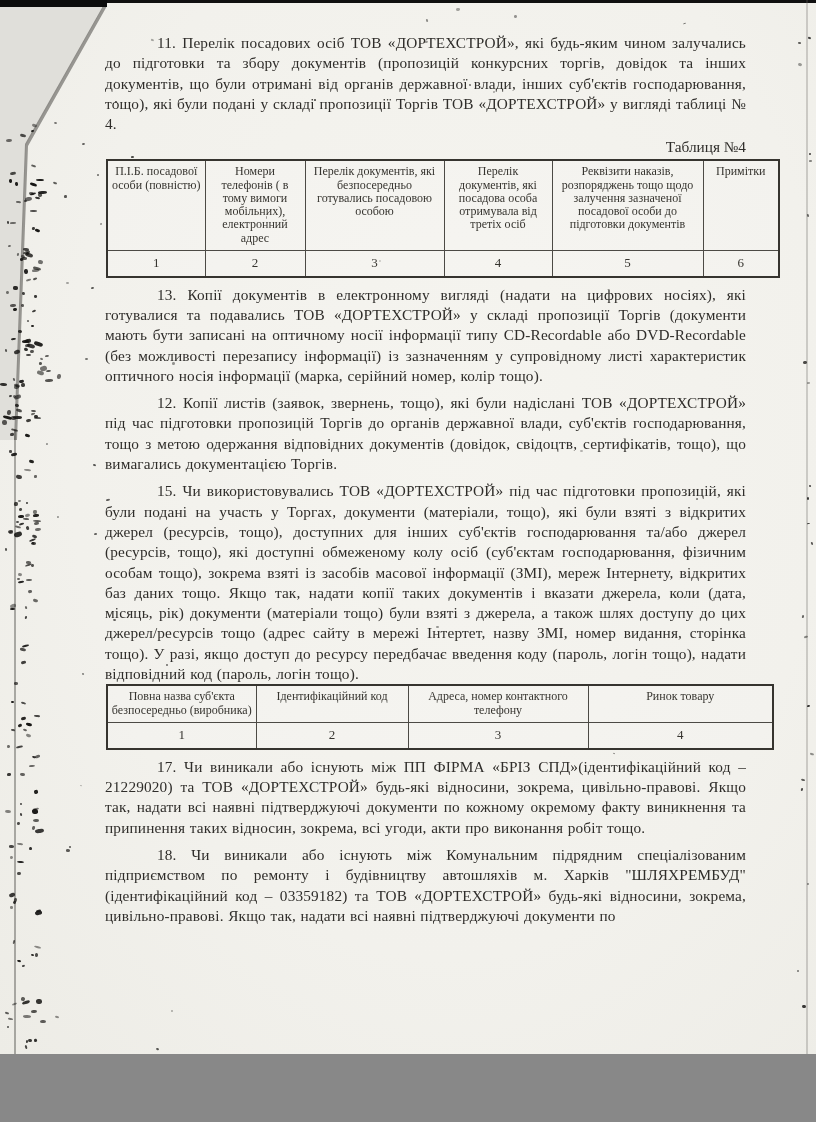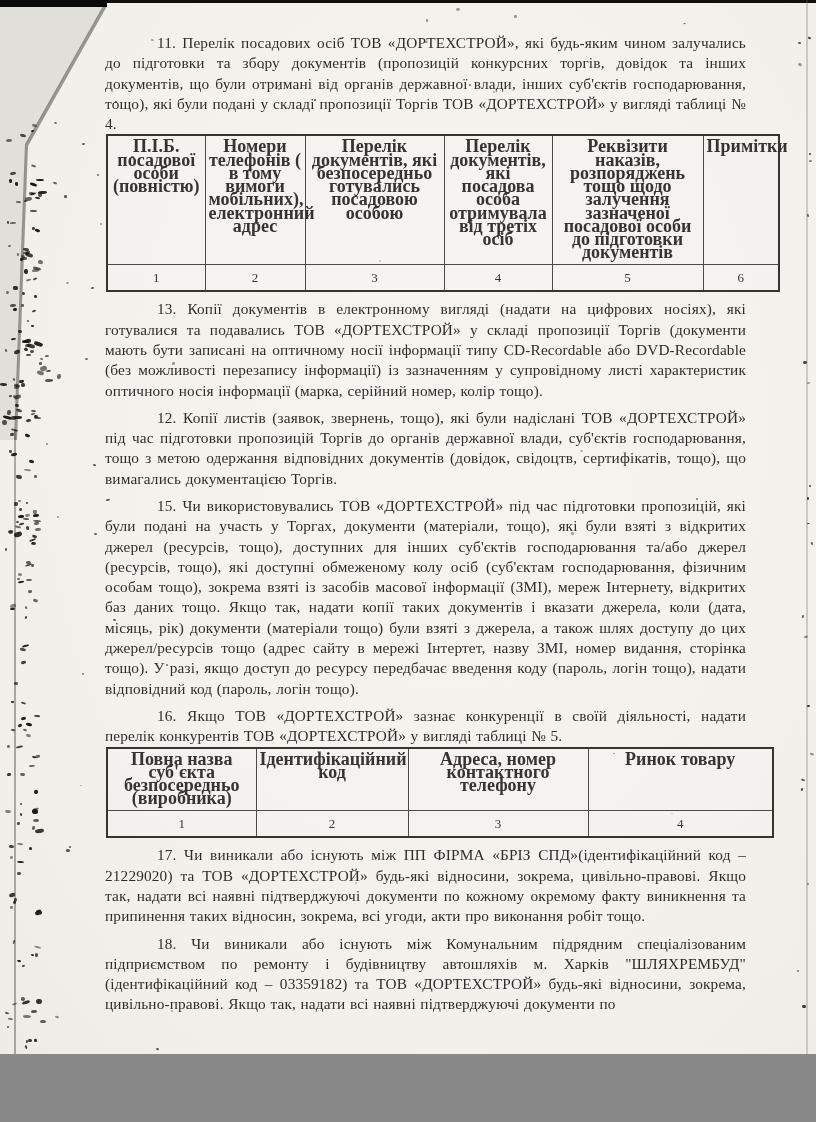--- a/index.html
+++ b/index.html
@@ -32,21 +32,21 @@
   p.para{
     margin:7px 0 0 0;font-size:15.3px;line-height:20.3px;
     text-align:justify;text-indent:52px;letter-spacing:.15px;word-spacing:.6px;
   }
   p.para.first{margin-top:0;}
   .tcap{font-size:15.3px;text-align:right;margin:4px 0 3px 0;}
   table{border-collapse:collapse;table-layout:fixed;margin-left:1px;border:2px solid #36342f;background:rgba(255,255,255,.12);}
   .t4{width:672px;}
   .t5{width:666px;}
   th,td{border:1px solid #4c4a45;}
-  th{font-weight:bold;font-size:18px;line-height:13.2px;padding:4px 3px 5px 3px;text-align:center;vertical-align:top;color:#36342f;}
+  th{font-weight:normal;font-size:12px;line-height:13.2px;padding:4px 3px 5px 3px;text-align:center;vertical-align:top;color:#36342f;}
   td.num{font-size:13px;text-align:center;height:23px;padding:1px 2px;color:#36342f;}
 </style>
 </head>
 <body>
 
 <div class="page">
 
   <div class="scan-corner-bg"></div>
   <div class="scan-corner-edge"></div>
   <div class="scan-top-edge"></div>
@@ -335,20 +335,21 @@
       <div style="left: 354.9px; top: 882px; width: 2px; height: 2.2px; opacity: 0.26; transform: rotate(14deg);"></div>
       <div style="left: 570.7px; top: 531.5px; width: 2.6px; height: 2.5px; opacity: 0.36; transform: rotate(2deg);"></div>
       <div style="left: 436.1px; top: 626.4px; width: 2.6px; height: 1.5px; opacity: 0.41; transform: rotate(1deg);"></div>
       <div style="left: 613.2px; top: 753.1px; width: 2px; height: 1.3px; opacity: 0.46; transform: rotate(19deg);"></div>
     </div>
 
   <div class="content">
 
     <p class="para first">11. Перелік посадових осіб ТОВ «ДОРТЕХСТРОЙ», які будь-яким чином залучались до підготовки та збору документів (пропозицій конкурсних торгів, довідок та інших документів, що були отримані від органів державної влади, інших суб'єктів господарювання, тощо), які були подані у складі пропозиції Торгів ТОВ «ДОРТЕХСТРОЙ» у вигляді таблиці № 4.</p>
 
+    <div class="tcap">Таблиця №4</div>
 
     <table class="t4">
       <colgroup>
         <col style="width:98px">
           <col style="width:100px">
           <col style="width:139px">
         <col style="width:108px">
           <col style="width:151px">
           <col style="width:76px">
       </colgroup>
@@ -370,21 +371,20 @@
           <td class="num">4</td>
           <td class="num">5</td>
           <td class="num">6</td>
         </tr>
       </tbody>
     </table>
 
     <p class="para">13. Копії документів в електронному вигляді (надати на цифрових носіях), які готувалися та подавались ТОВ «ДОРТЕХСТРОЙ» у складі пропозиції Торгів (документи мають бути записані на оптичному носії інформації типу CD-Recordable або DVD-Recordable (без можливості перезапису інформації) із зазначенням у супровідному листі характеристик оптичного носія інформації (марка, серійний номер, колір тощо).</p>
     <p class="para">12. Копії листів (заявок, звернень, тощо), які були надіслані ТОВ «ДОРТЕХСТРОЙ» під час підготовки пропозицій Торгів до органів державної влади, суб'єктів господарювання, тощо з метою одержання відповідних документів (довідок, свідоцтв, сертифікатів, тощо), що вимагались документацією Торгів.</p>
     <p class="para">15. Чи використовувались ТОВ «ДОРТЕХСТРОЙ» під час підготовки пропозицій, які були подані на участь у Торгах, документи (матеріали, тощо), які були взяті з відкритих джерел (ресурсів, тощо), доступних для інших суб'єктів господарювання та/або джерел (ресурсів, тощо), які доступні обмеженому колу осіб (суб'єктам господарювання, фізичним особам тощо), зокрема взяті із засобів масової інформації (ЗМІ), мереж Інтернету, відкритих баз даних тощо. Якщо так, надати копії таких документів і вказати джерела, коли (дата, місяць, рік) документи (матеріали тощо) були взяті з джерела, а також шлях доступу до цих джерел/ресурсів тощо (адрес сайту в мережі Інтертет, назву ЗМІ, номер видання, сторінка тощо). У разі, якщо доступ до ресурсу передбачає введення коду (пароль, логін тощо), надати відповідний код (пароль, логін тощо).</p>
-    <p class="para">16. Якщо ТОВ «ДОРТЕХСТРОЙ» зазнає конкуренції в своїй діяльності, надати перелік конкурентів ТОВ «ДОРТЕХСТРОЙ» у вигляді таблиці № 5.</p>
 
 
     <table class="t5">
       <colgroup>
         <col style="width:149px">
           <col style="width:152px">
           <col style="width:180px">
           <col style="width:185px">
       </colgroup>
       <thead>

